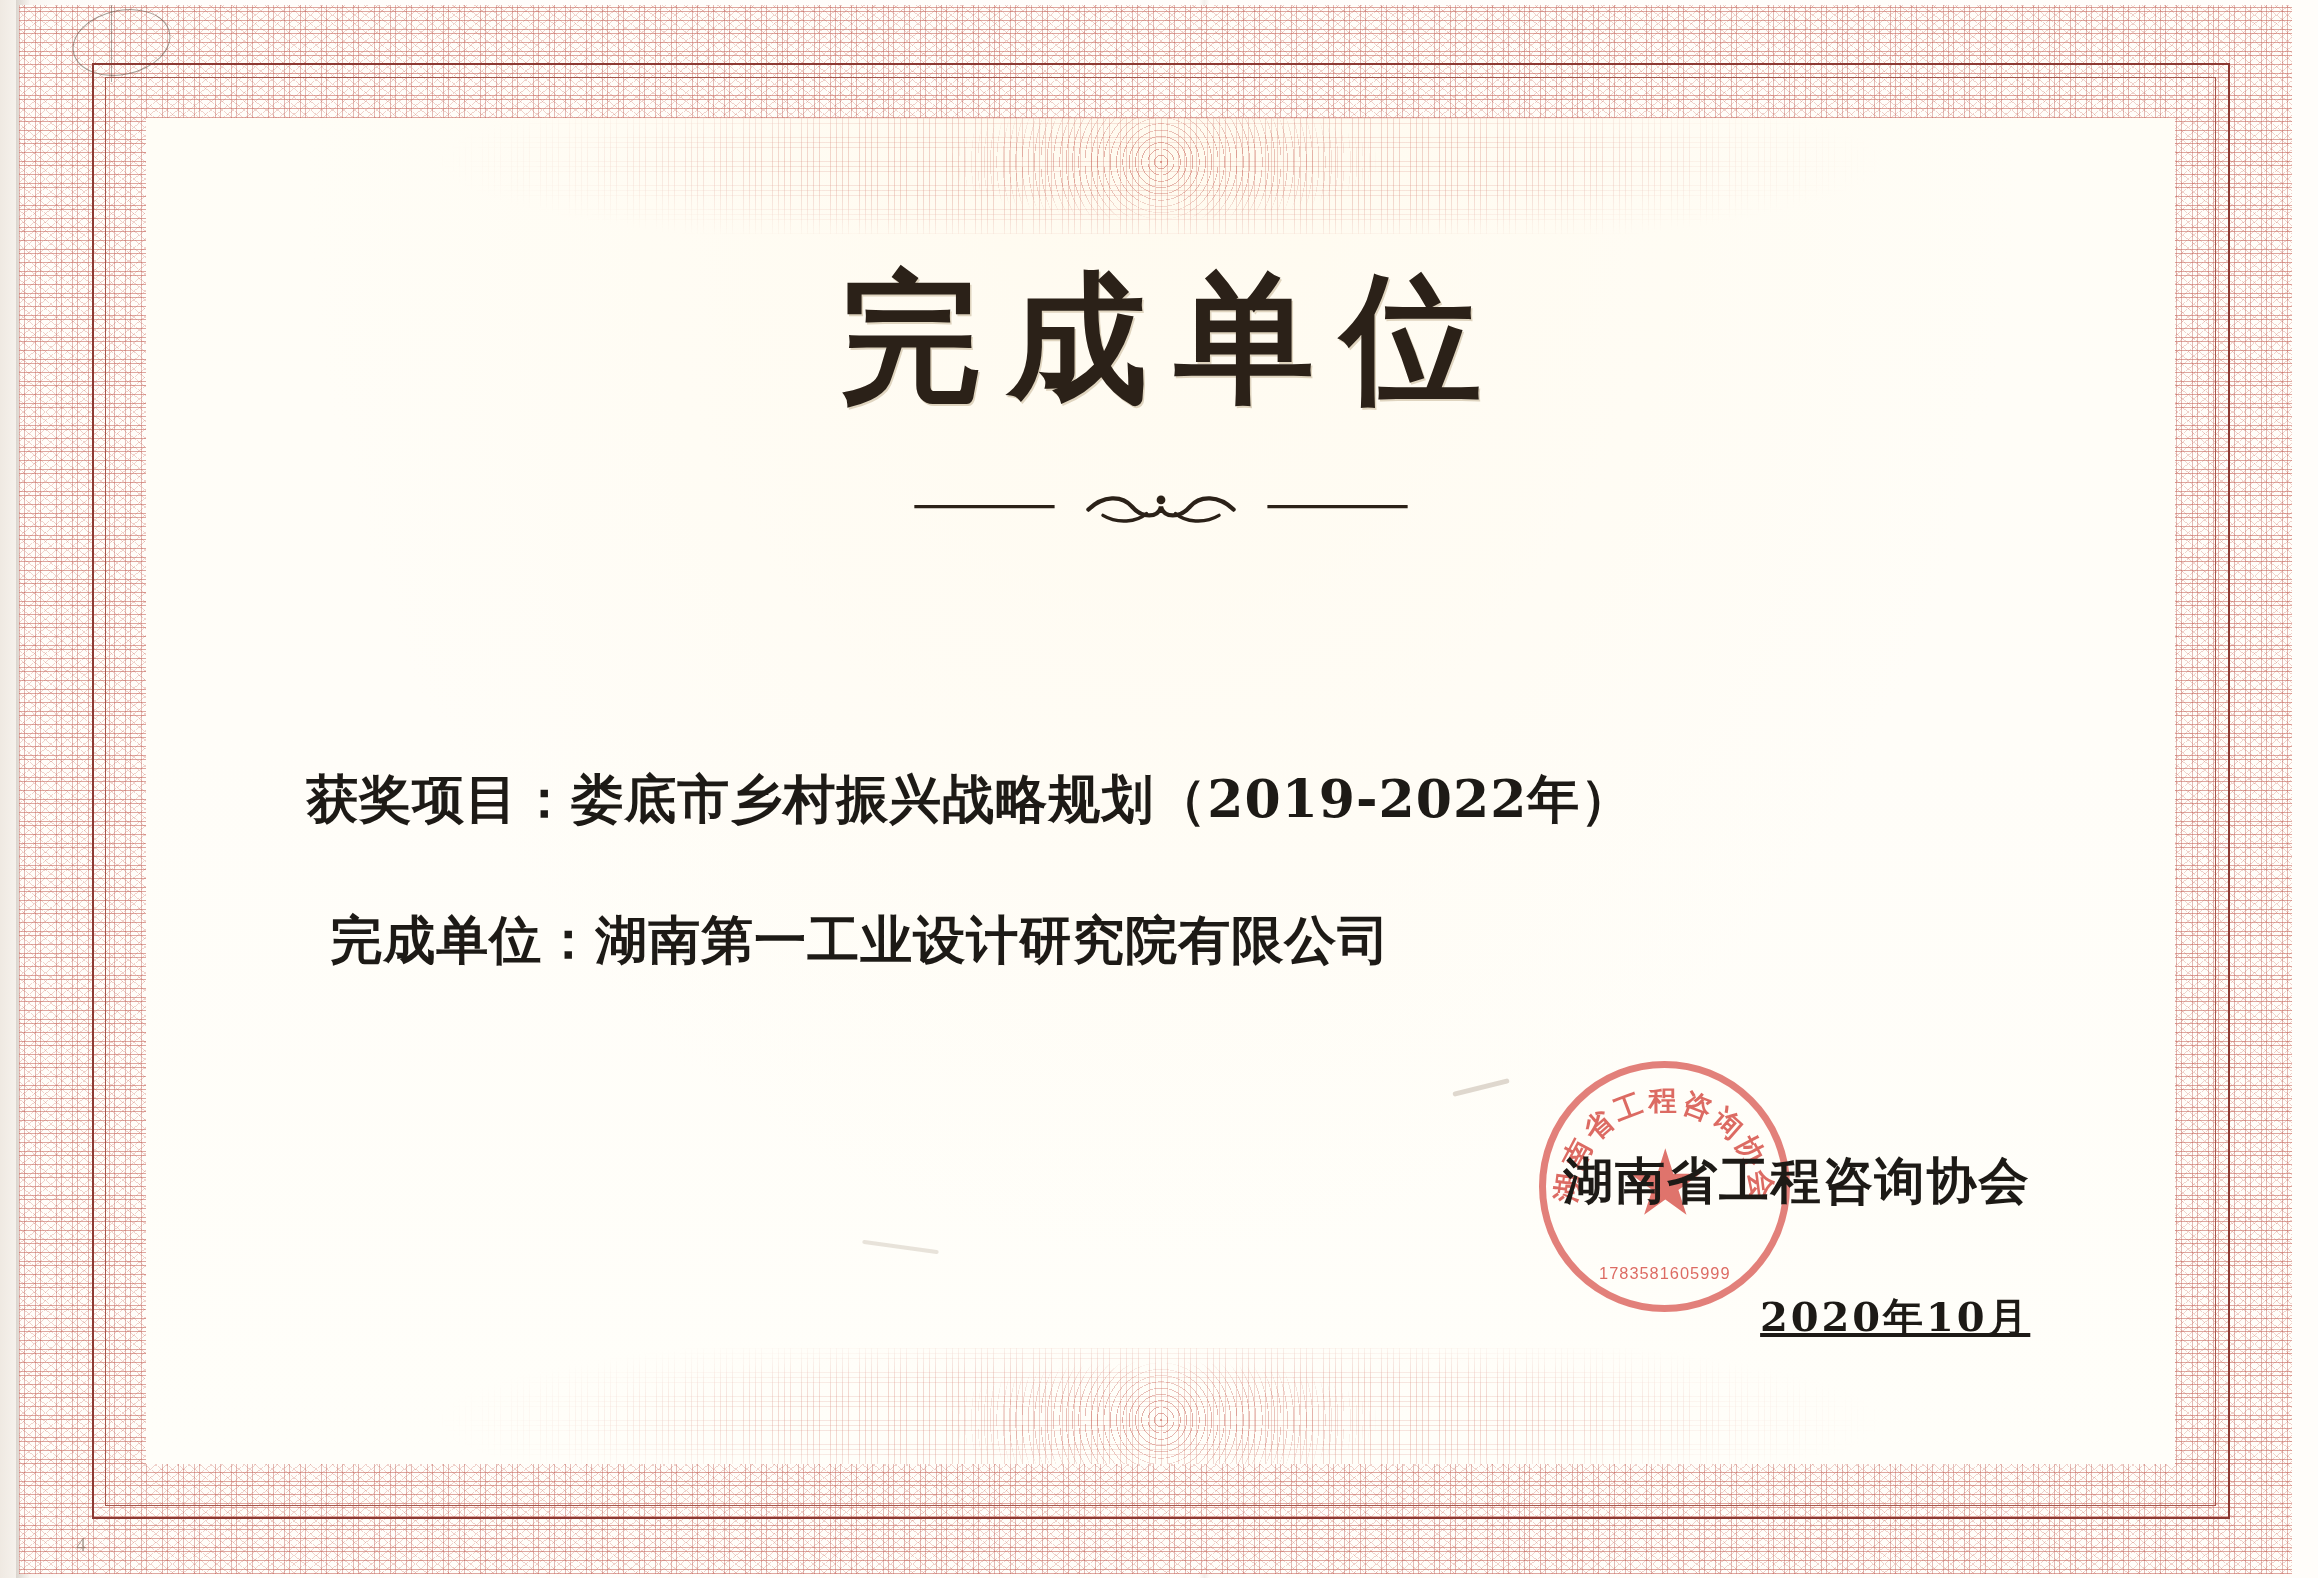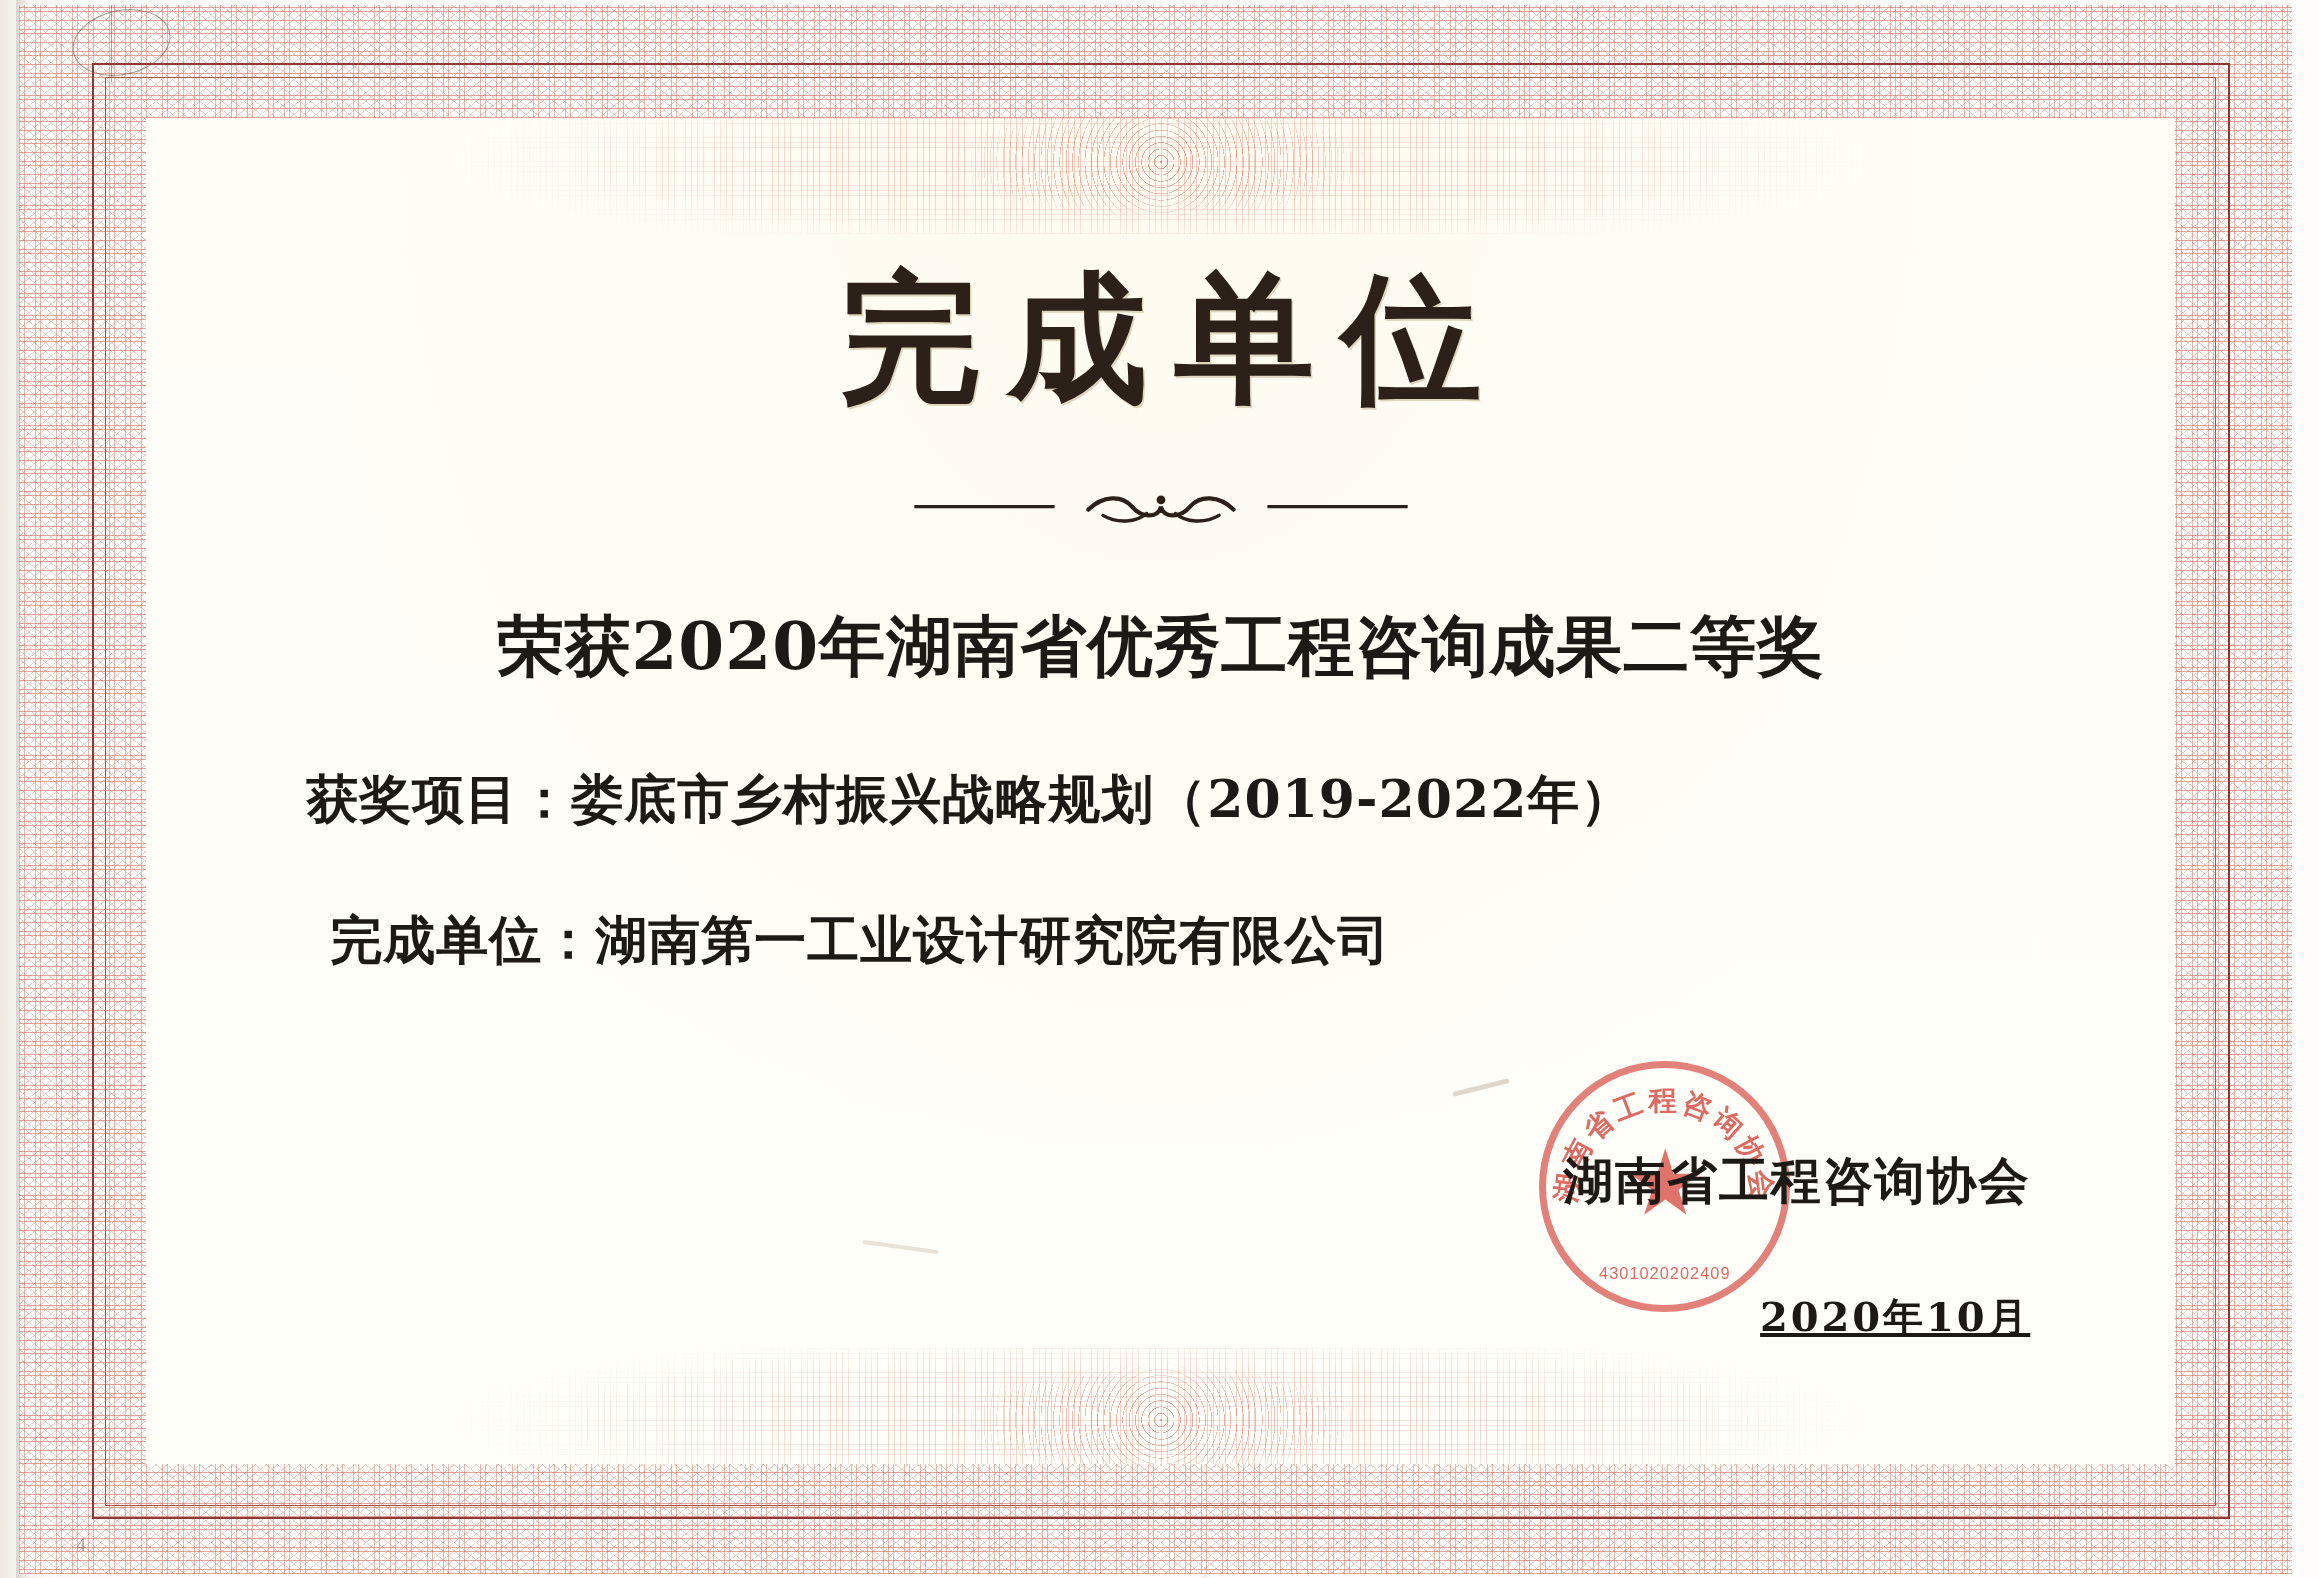--- a/index.html
+++ b/index.html
@@ -307,40 +307,39 @@
 
         <svg class="flourish" viewBox="0 0 1100 90" xmlns="http://www.w3.org/2000/svg">
           <line x1="40" y1="34" x2="330" y2="34" stroke="#2b2118" stroke-width="7"></line>
           <line x1="770" y1="34" x2="1060" y2="34" stroke="#2b2118" stroke-width="7"></line>
           <path d="M400 40 C430 10, 470 10, 490 34 C510 58, 545 58, 550 34 C555 58, 590 58, 610 34 C630 10, 670 10, 700 40" fill="none" stroke="#2b2118" stroke-width="9" stroke-linecap="round"></path>
           <path d="M430 52 C460 70, 500 66, 520 48" fill="none" stroke="#2b2118" stroke-width="7" stroke-linecap="round"></path>
           <path d="M670 52 C640 70, 600 66, 580 48" fill="none" stroke="#2b2118" stroke-width="7" stroke-linecap="round"></path>
           <circle cx="550" cy="20" r="9" fill="#2b2118"></circle>
         </svg>
 
-        <div class="award-line">荣获2020年湖南省优秀工程咨询成果二等奖</div>
 
         <div class="detail-line detail-project">获奖项目：娄底市乡村振兴战略规划（2019-2022年）</div>
         <div class="detail-line detail-unit">完成单位：湖南第一工业设计研究院有限公司</div>
 
         <div class="crease-a"></div>
         <div class="crease-b"></div>
 
         <div class="seal">
           <svg class="seal-arc-text" viewBox="0 0 520 520" xmlns="http://www.w3.org/2000/svg">
             <defs>
               <path id="sealArcTop" d="M 66 286 A 194 194 0 0 1 454 286"></path>
               <path id="sealArcBottom" d="M 96 300 A 164 164 0 0 0 424 300"></path>
             </defs>
             <text>
               <textPath href="#sealArcTop" startOffset="50%" text-anchor="middle">湖南省工程咨询协会</textPath>
             </text>
           </svg>
           <div class="seal-star"></div>
-          <div class="seal-bottom-text">4301020202409</div>
+          <div class="seal-bottom-text">1783581605999</div>
         </div>
 
         <div class="signature sig-org">湖南省工程咨询协会</div>
         <div class="signature sig-date">2020年10月</div>
 
       </div>
     </div>
   </div>
 </div>
 

